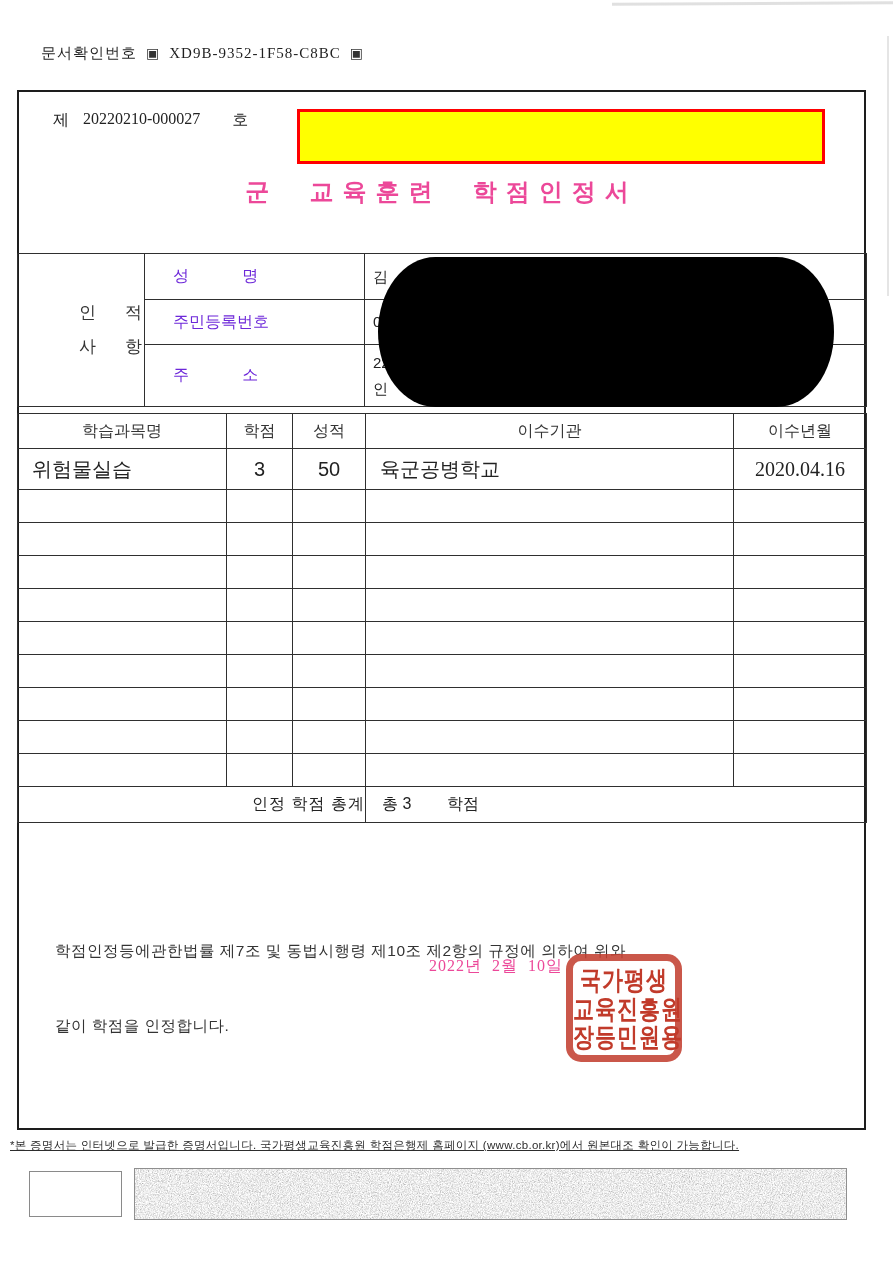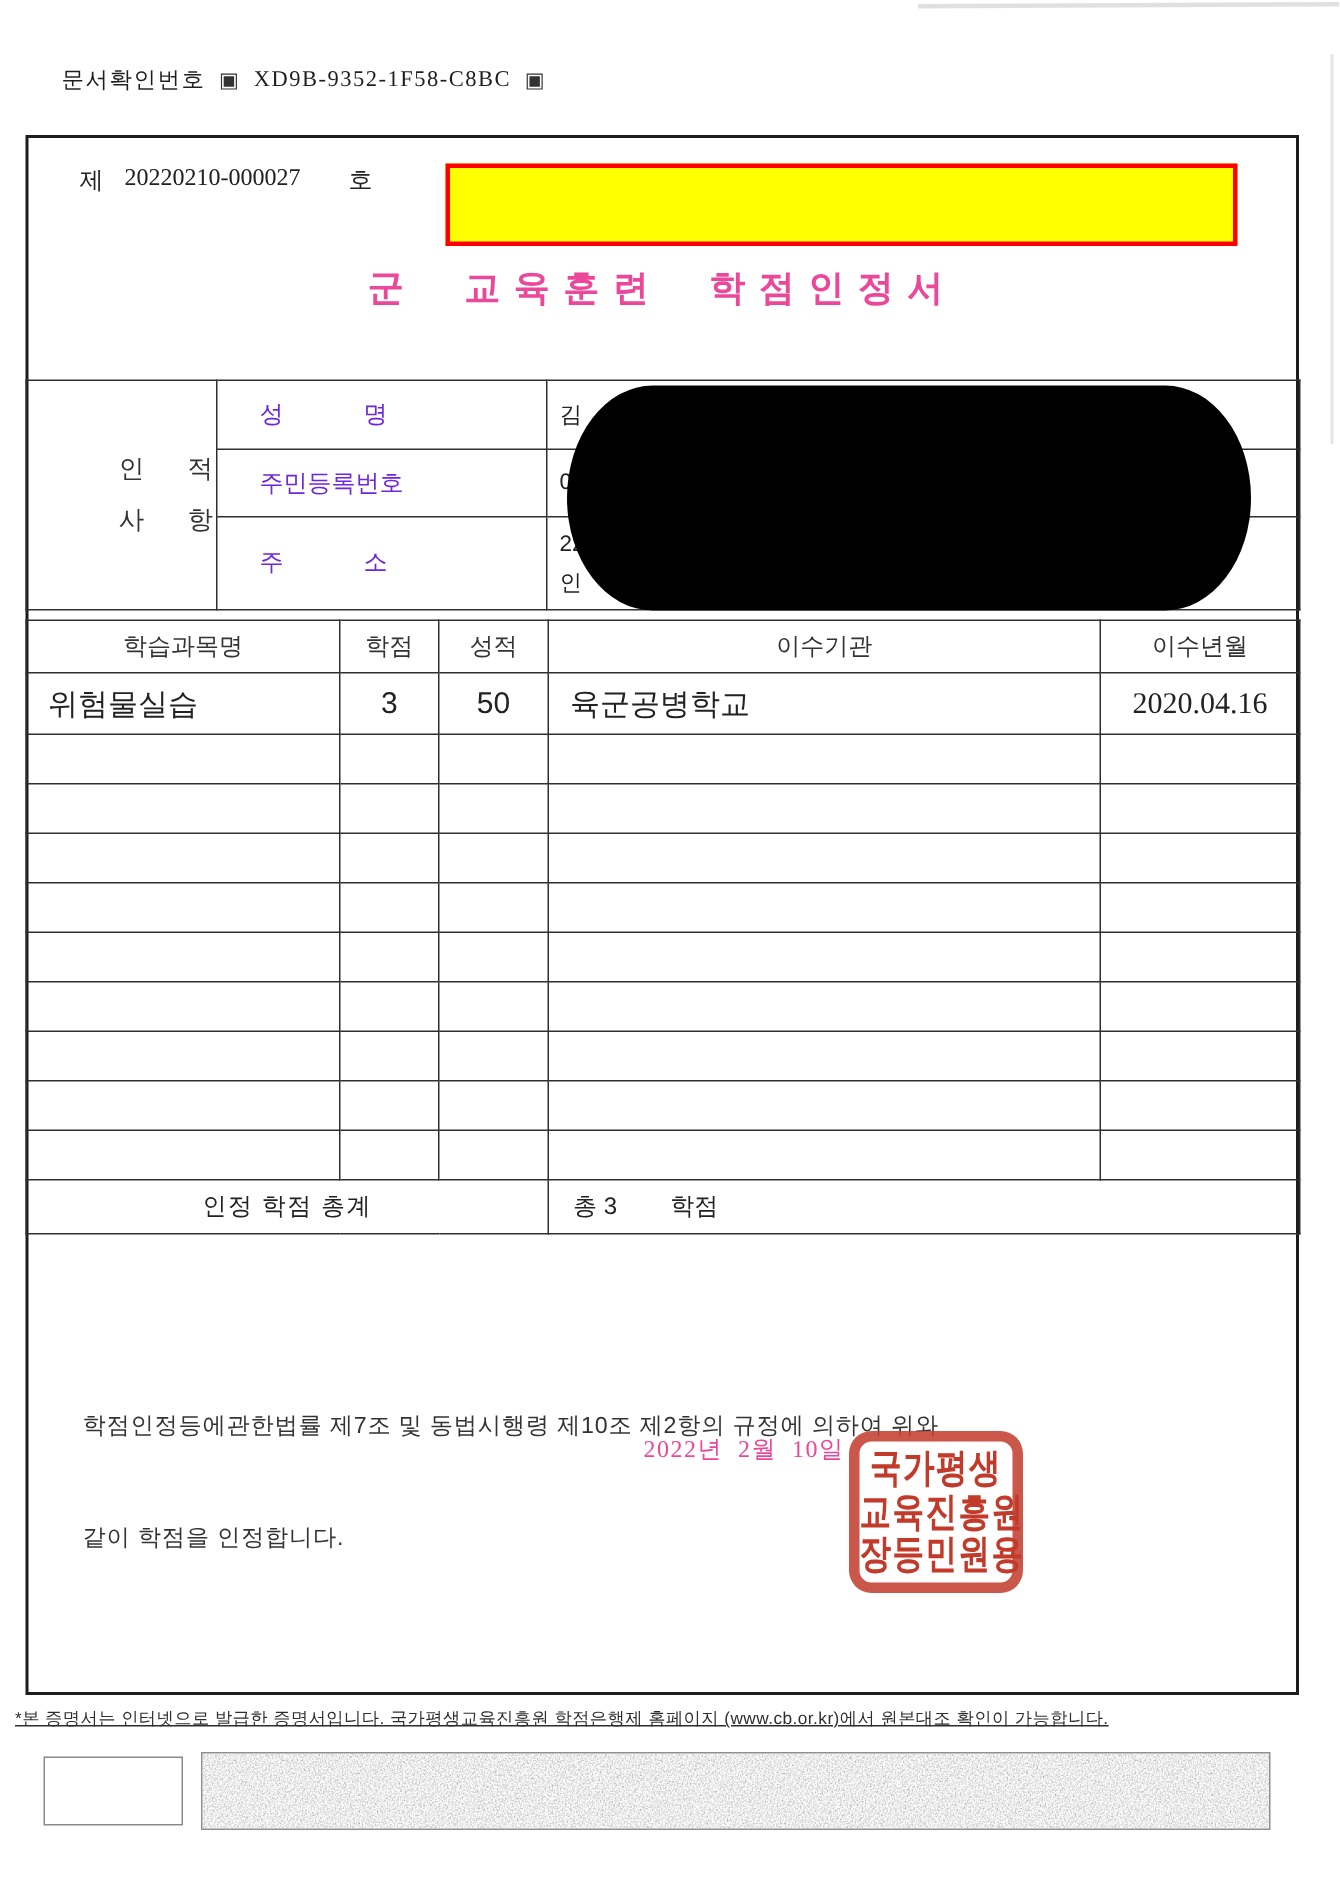--- a/index.html
+++ b/index.html
@@ -62,21 +62,21 @@
     background:#000; border-radius:58px / 76px; z-index:5;
   }
 
   
   .credits { position:absolute; left:-2px; top:321px; width:849px; }
   .credits th { font-size:16px; color:#333; text-align:center; }
   .credits td { font-size:20px; color:#222; }
   .credits .al { text-align:left; padding-left:14px; }
   .credits .ctr { text-align:center; }
   .credits tr.empty td { height:33px; }
-  .credits .total-label { text-align:center; font-size:16px; letter-spacing:1px; }
+  .credits .total-label { text-align:right; font-size:16px; letter-spacing:1px; }
   .credits .total-value { padding-left:16px; font-size:16px; white-space:pre; }
 
   
   .statement {
     position:absolute; left:36px; top:796px; width:600px;
     font-size:15.5px; color:#333; line-height:25px; letter-spacing:.5px; white-space:pre;
   }
   .issue-date {
     position:absolute; left:410px; top:864px;
     font-family:"Liberation Serif", serif; font-size:16px; color:#ec4899;

